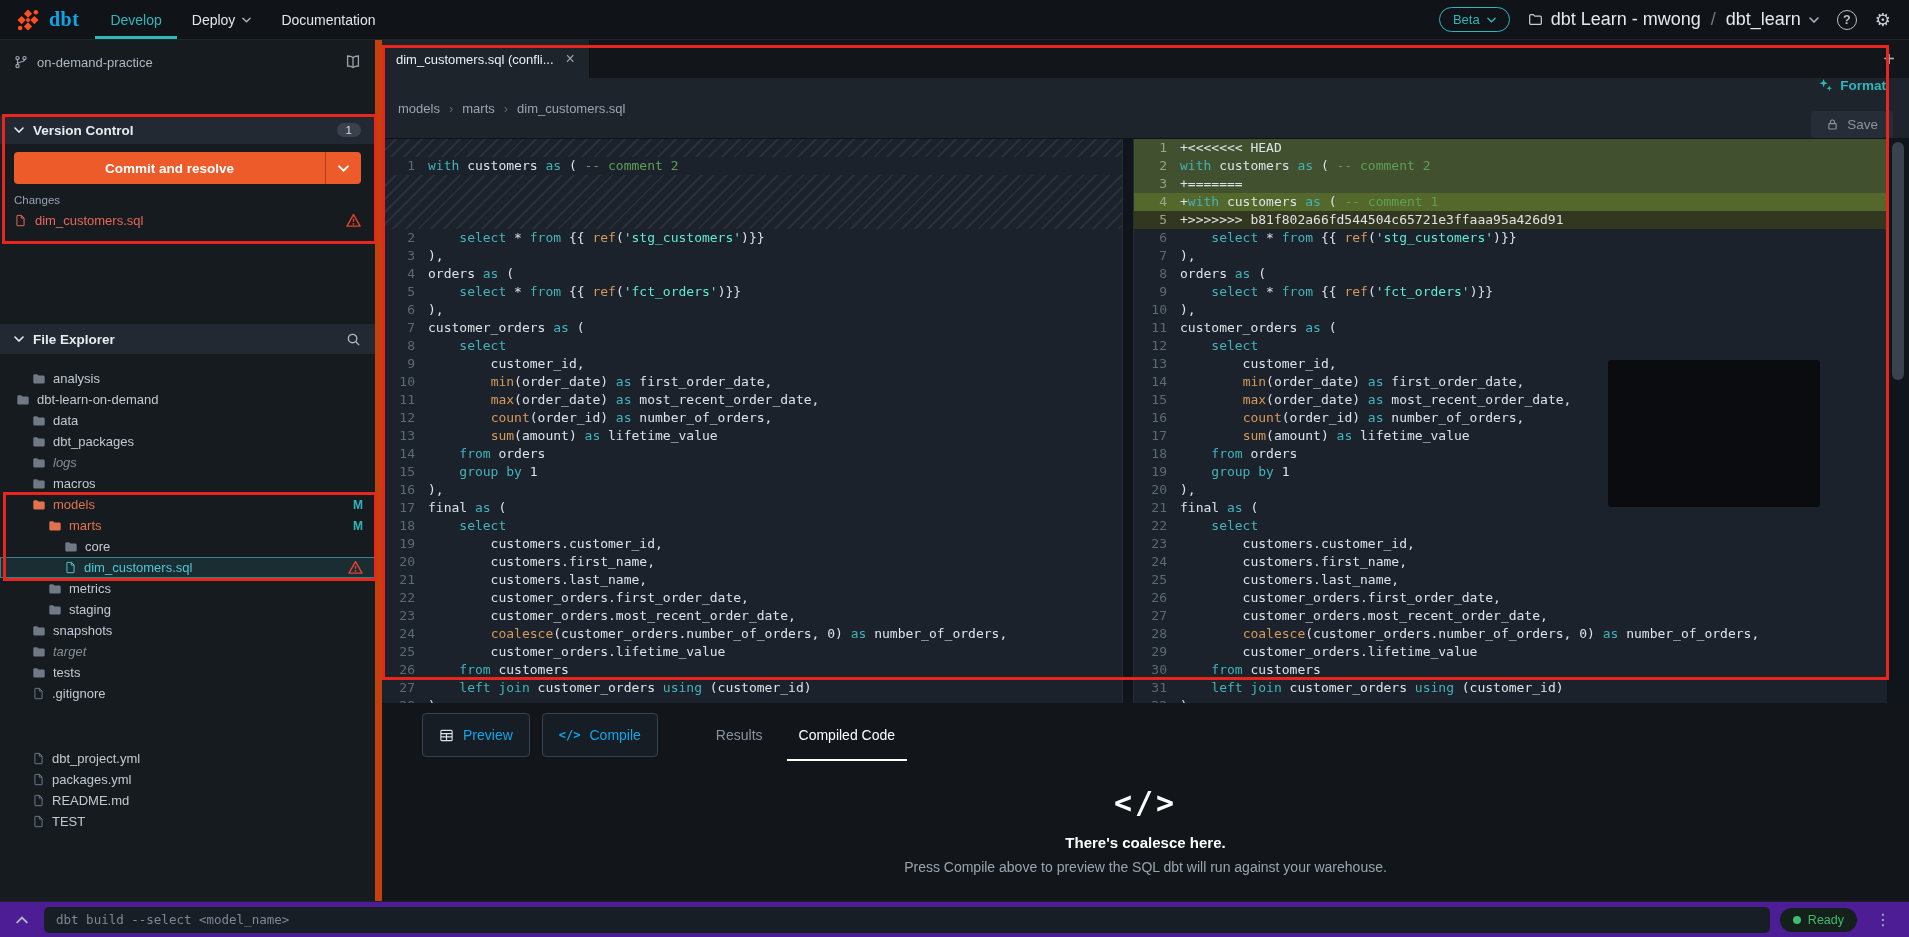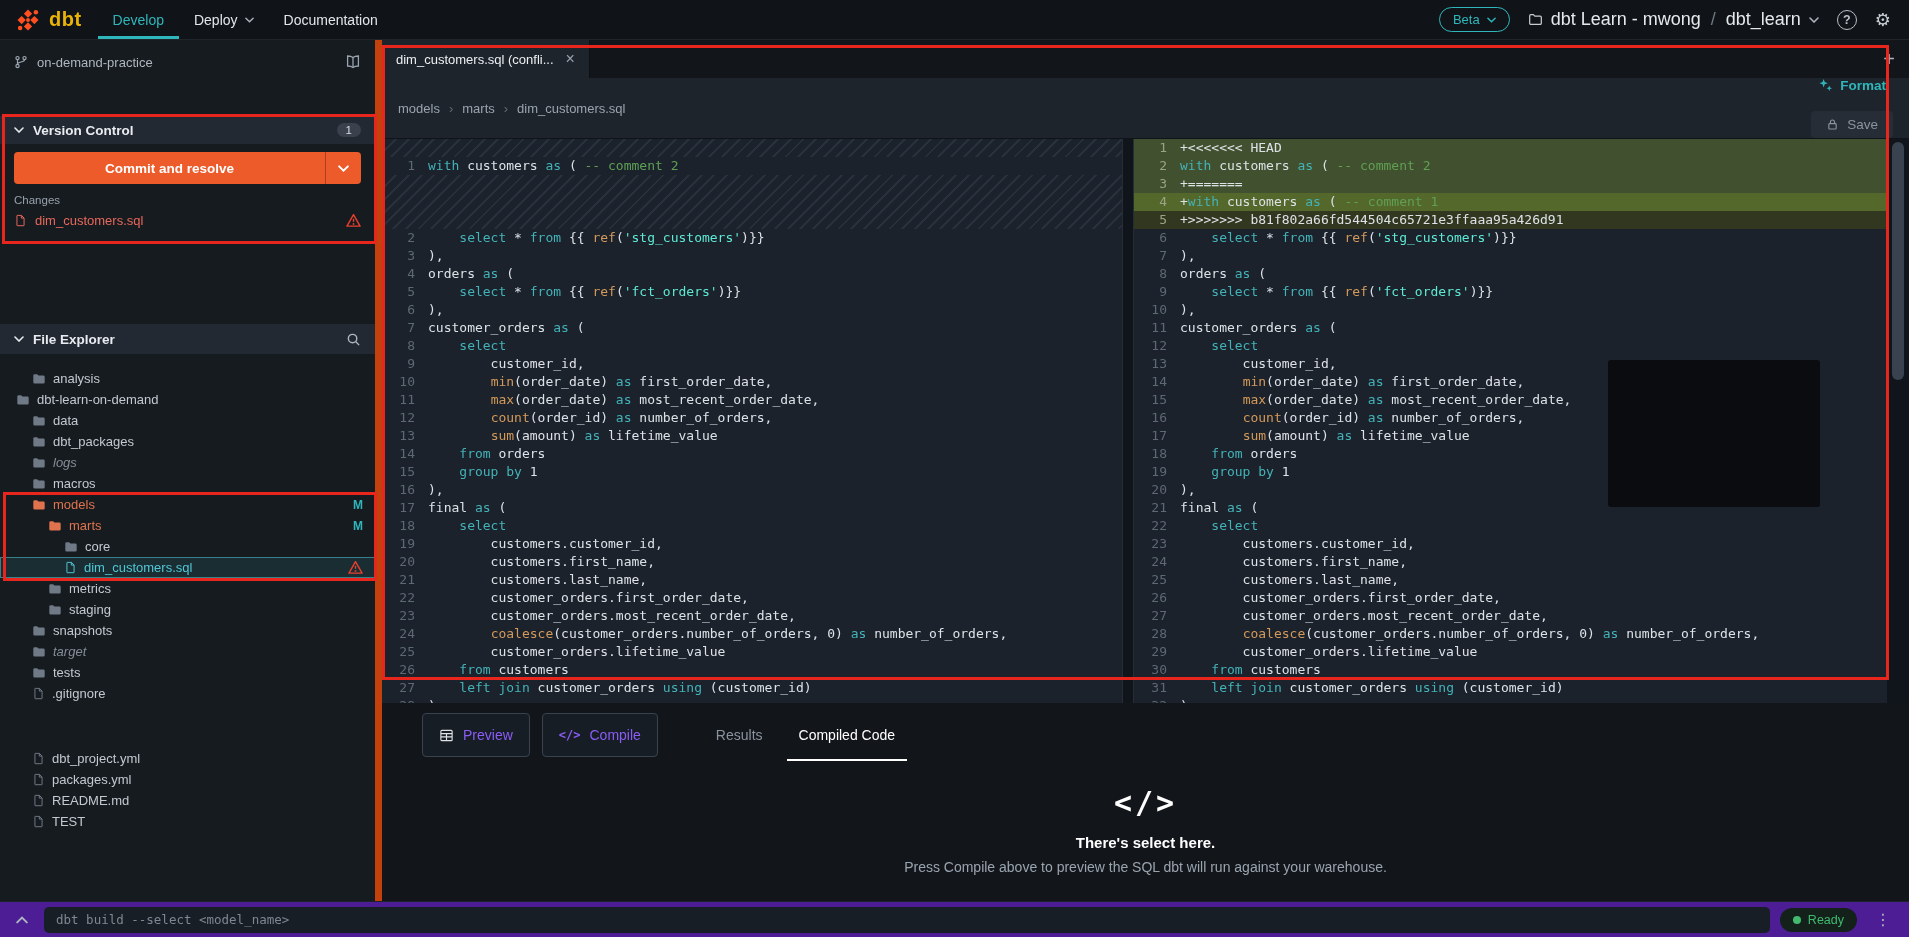--- a/index.html
+++ b/index.html
@@ -8,21 +8,21 @@
     --annotation-red:#e8261d; --diff-green:#41502e;
   }
   *{margin:0;padding:0;box-sizing:border-box;}
   html,body{width:1909px;height:937px;overflow:hidden;background:#14181c;
     font-family:"Liberation Sans",sans-serif;color:#dfe3e8;position:relative;}
   .app{display:flex;flex-direction:column;width:100%;height:100%;}
 
   
   .topnav{flex:0 0 40px;background:#101418;display:flex;align-items:stretch;border-bottom:1px solid #1f252b;}
   .brand{display:flex;align-items:center;gap:9px;padding:0 16px;}
-  .brand-text{font-size:20px;font-weight:bold;color:#eab308;letter-spacing:.5px;}
+  .brand-text{font-size:20px;font-weight:bold;color:#0ea5e9;letter-spacing:.5px;font-family:Liberation Serif, serif;}
   .nav-items{display:flex;align-items:stretch;}
   .nav-item{display:flex;align-items:center;gap:7px;padding:0 15px;font-size:14px;color:#e2e6ea;cursor:default;}
   .nav-item.active{color:var(--accent-teal);box-shadow:inset 0 -3px 0 var(--accent-teal);}
   .nav-item .i-chev{color:#aab2bb;}
   .nav-right{margin-left:auto;display:flex;align-items:center;gap:18px;padding-right:18px;}
   .beta-pill{display:flex;align-items:center;gap:7px;border:1px solid var(--accent-teal);color:var(--accent-teal);
     border-radius:14px;padding:4px 13px;font-size:13px;}
   .project-selector{display:flex;align-items:center;gap:8px;font-size:18px;color:#e6e9ec;}
   .project-selector .sep{color:#6e7882;margin:0 2px;}
   .help-icon{width:20px;height:20px;border:1.5px solid #b9c0c8;border-radius:50%;color:#b9c0c8;
@@ -90,21 +90,21 @@
   .bg-g1 .gutter,.bg-g2 .gutter,.bg-g3 .gutter{color:#9aa383;}
   .tk-k{color:#43b3b8;} .tk-f{color:#d49a5a;} .tk-s{color:#5eead4;} .tk-c{color:#5fa055;}
   .dark-overlay{position:absolute;left:474px;top:221px;width:212px;height:147px;background:#0a0c0f;border-radius:3px;z-index:5;}
   .editor-scrollbar{flex:0 0 22px;background:#10151b;position:relative;}
   .sb-thumb{position:absolute;left:5px;top:3px;width:12px;height:238px;background:#39434f;border-radius:6px;}
 
   
   .bottom-panel{flex:1;background:#12161b;min-height:0;}
   .panel-toolbar{display:flex;align-items:center;gap:12px;padding:10px 0 0 40px;}
   .panel-btn{display:flex;align-items:center;gap:9px;background:#171d24;border:1px solid #39424d;border-radius:4px;
-    padding:13px 16px;font-size:14px;color:#8b5cf6;}
+    padding:13px 16px;font-size:14px;color:#0ea5e9;}
   .code-glyph{font-family:"DejaVu Sans Mono",monospace;font-size:12px;font-weight:bold;}
   .panel-tabs{margin-left:28px;display:flex;align-self:stretch;}
   .panel-tab{padding:12px 18px;font-size:14px;color:#8a939e;position:relative;display:flex;align-items:center;}
   .panel-tab.active{color:#fff;}
   .panel-tab.active::after{content:'';position:absolute;left:6px;right:6px;bottom:-4px;height:2px;background:#fff;}
   .empty-state{margin-top:28px;text-align:center;}
   .empty-icon{font-family:"DejaVu Sans Mono",monospace;font-size:30px;font-weight:bold;color:#fff;letter-spacing:3px;}
   .empty-title{margin-top:14px;font-weight:bold;font-size:15px;color:#fff;}
   .empty-sub{margin-top:8px;font-size:14px;color:#9aa4ae;}
 
@@ -541,21 +541,21 @@
             <span class="code-glyph">&lt;/&gt;</span>
             <span>Compile</span>
           </div>
           <div class="panel-tabs" id="panel-tabs">
               <div class="panel-tab">Results</div>
               <div class="panel-tab active">Compiled Code</div>
             </div>
         </div>
         <div class="empty-state">
           <div class="empty-icon">&lt;/&gt;</div>
-          <div class="empty-title">There's select here.</div>
+          <div class="empty-title">There's coalesce here.</div>
           <div class="empty-sub">Press Compile above to preview the SQL dbt will run against your warehouse.</div>
         </div>
       </div>
     </main>
   </div>
 
   <footer class="command-bar">
     <span class="cmd-caret">
       <svg width="12" height="8" viewBox="0 0 10 6">
           <path d="M1 5l4-4 4 4" fill="none" stroke="currentColor" stroke-width="1.6" stroke-linecap="round"></path>

